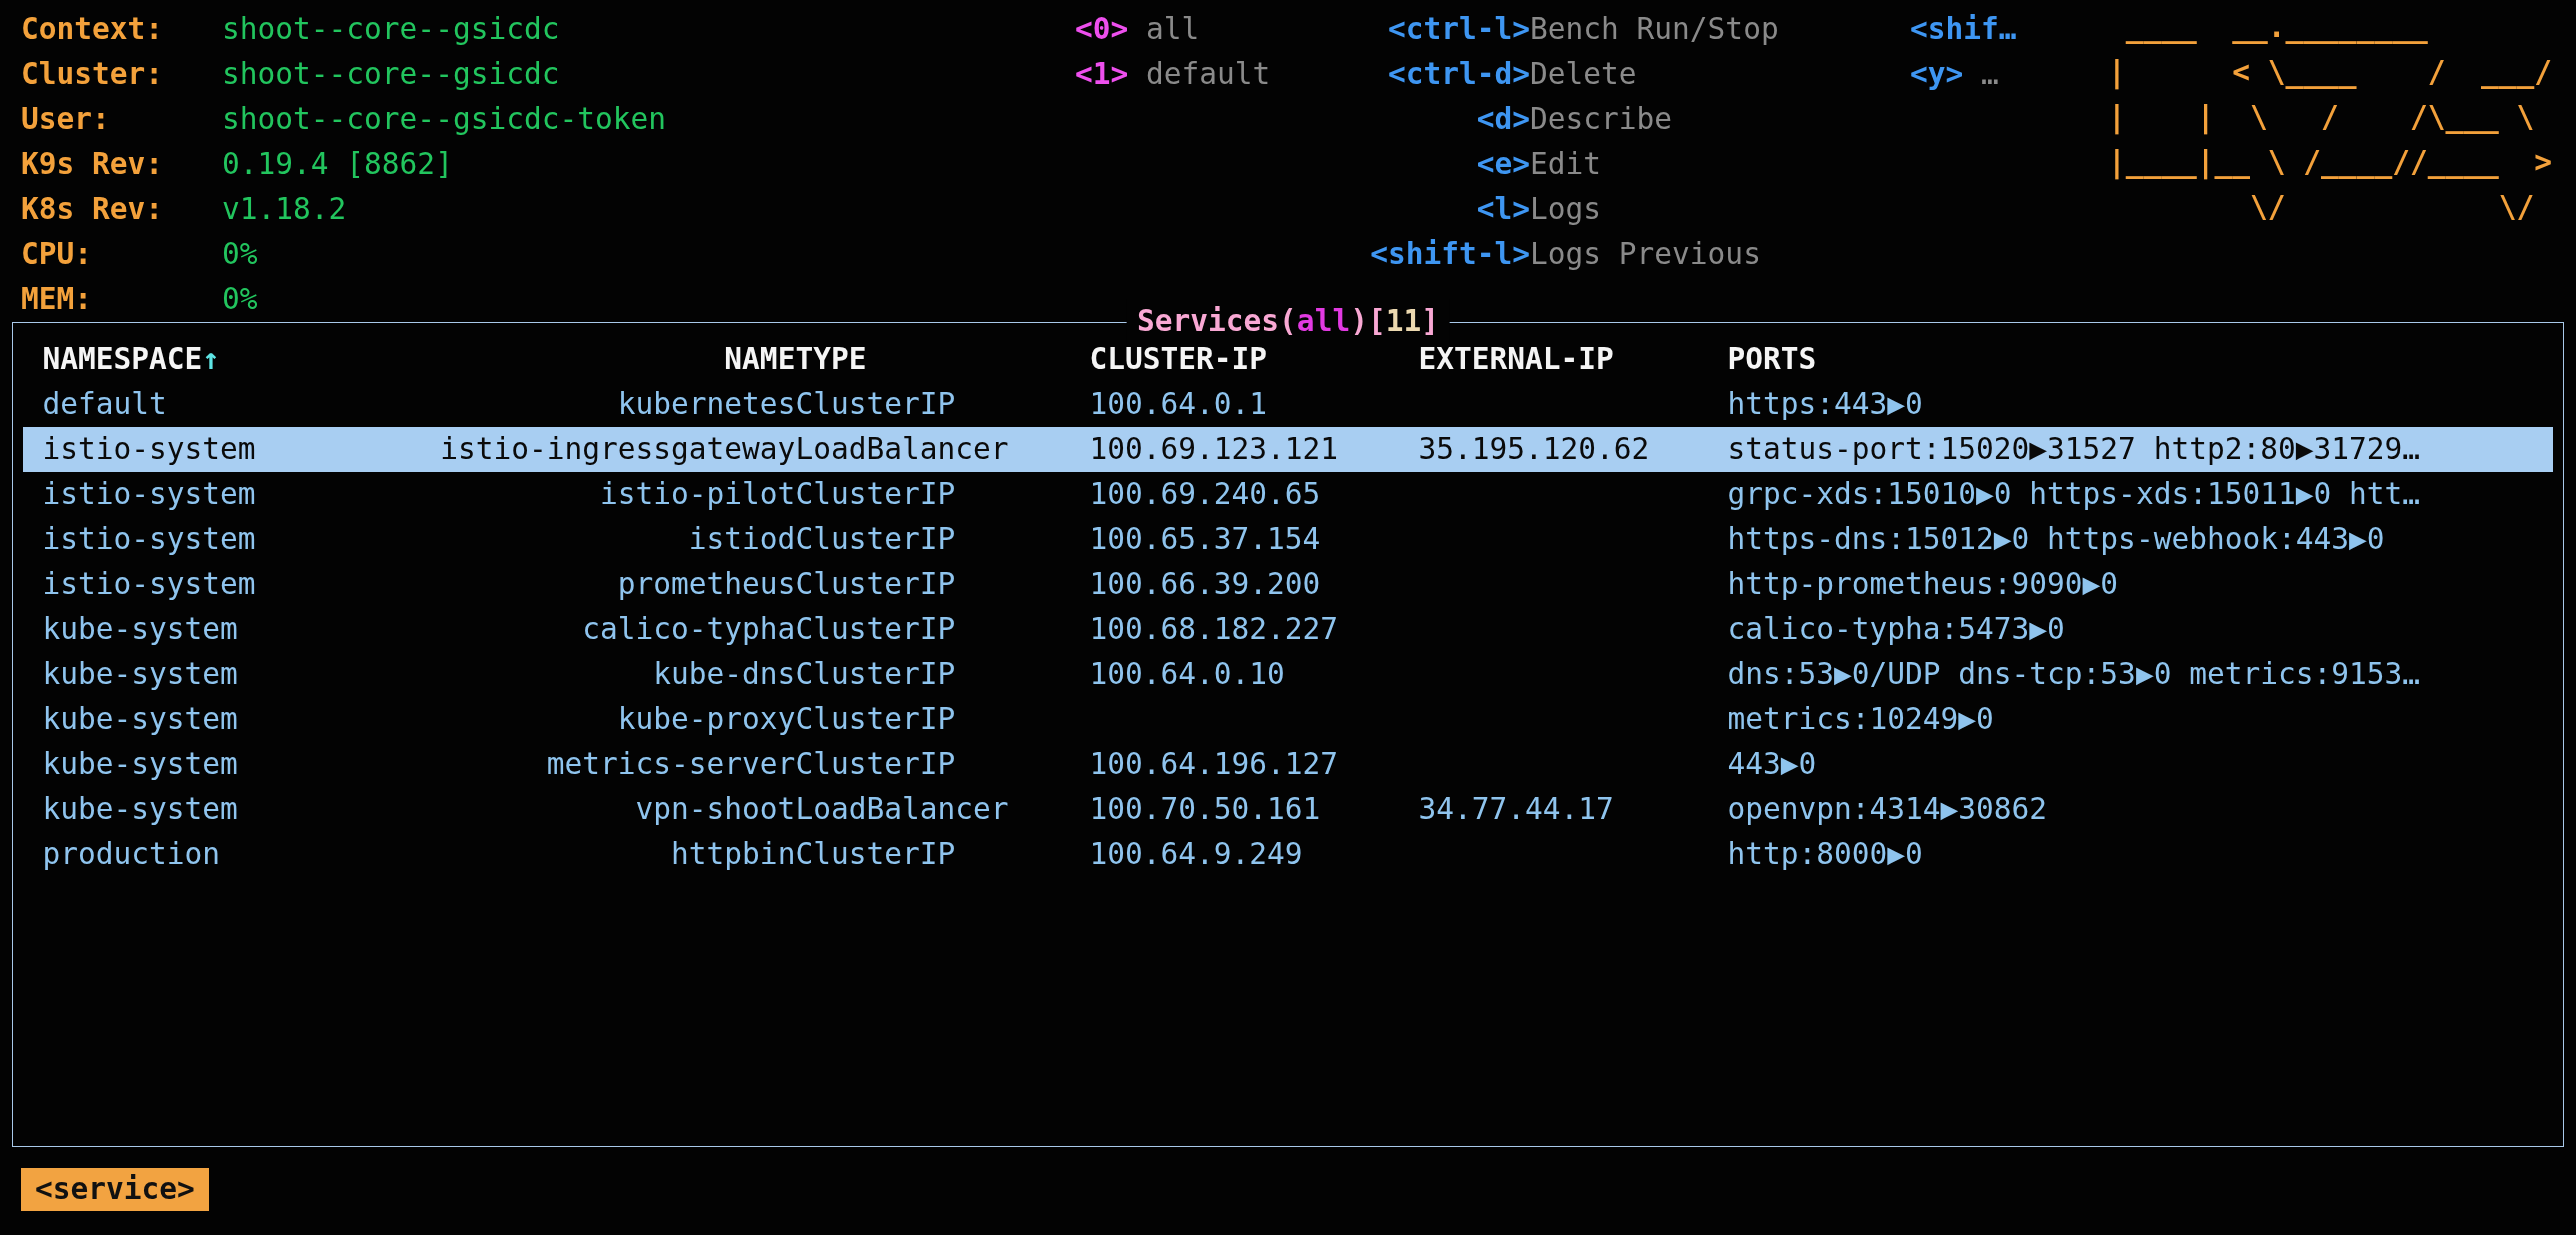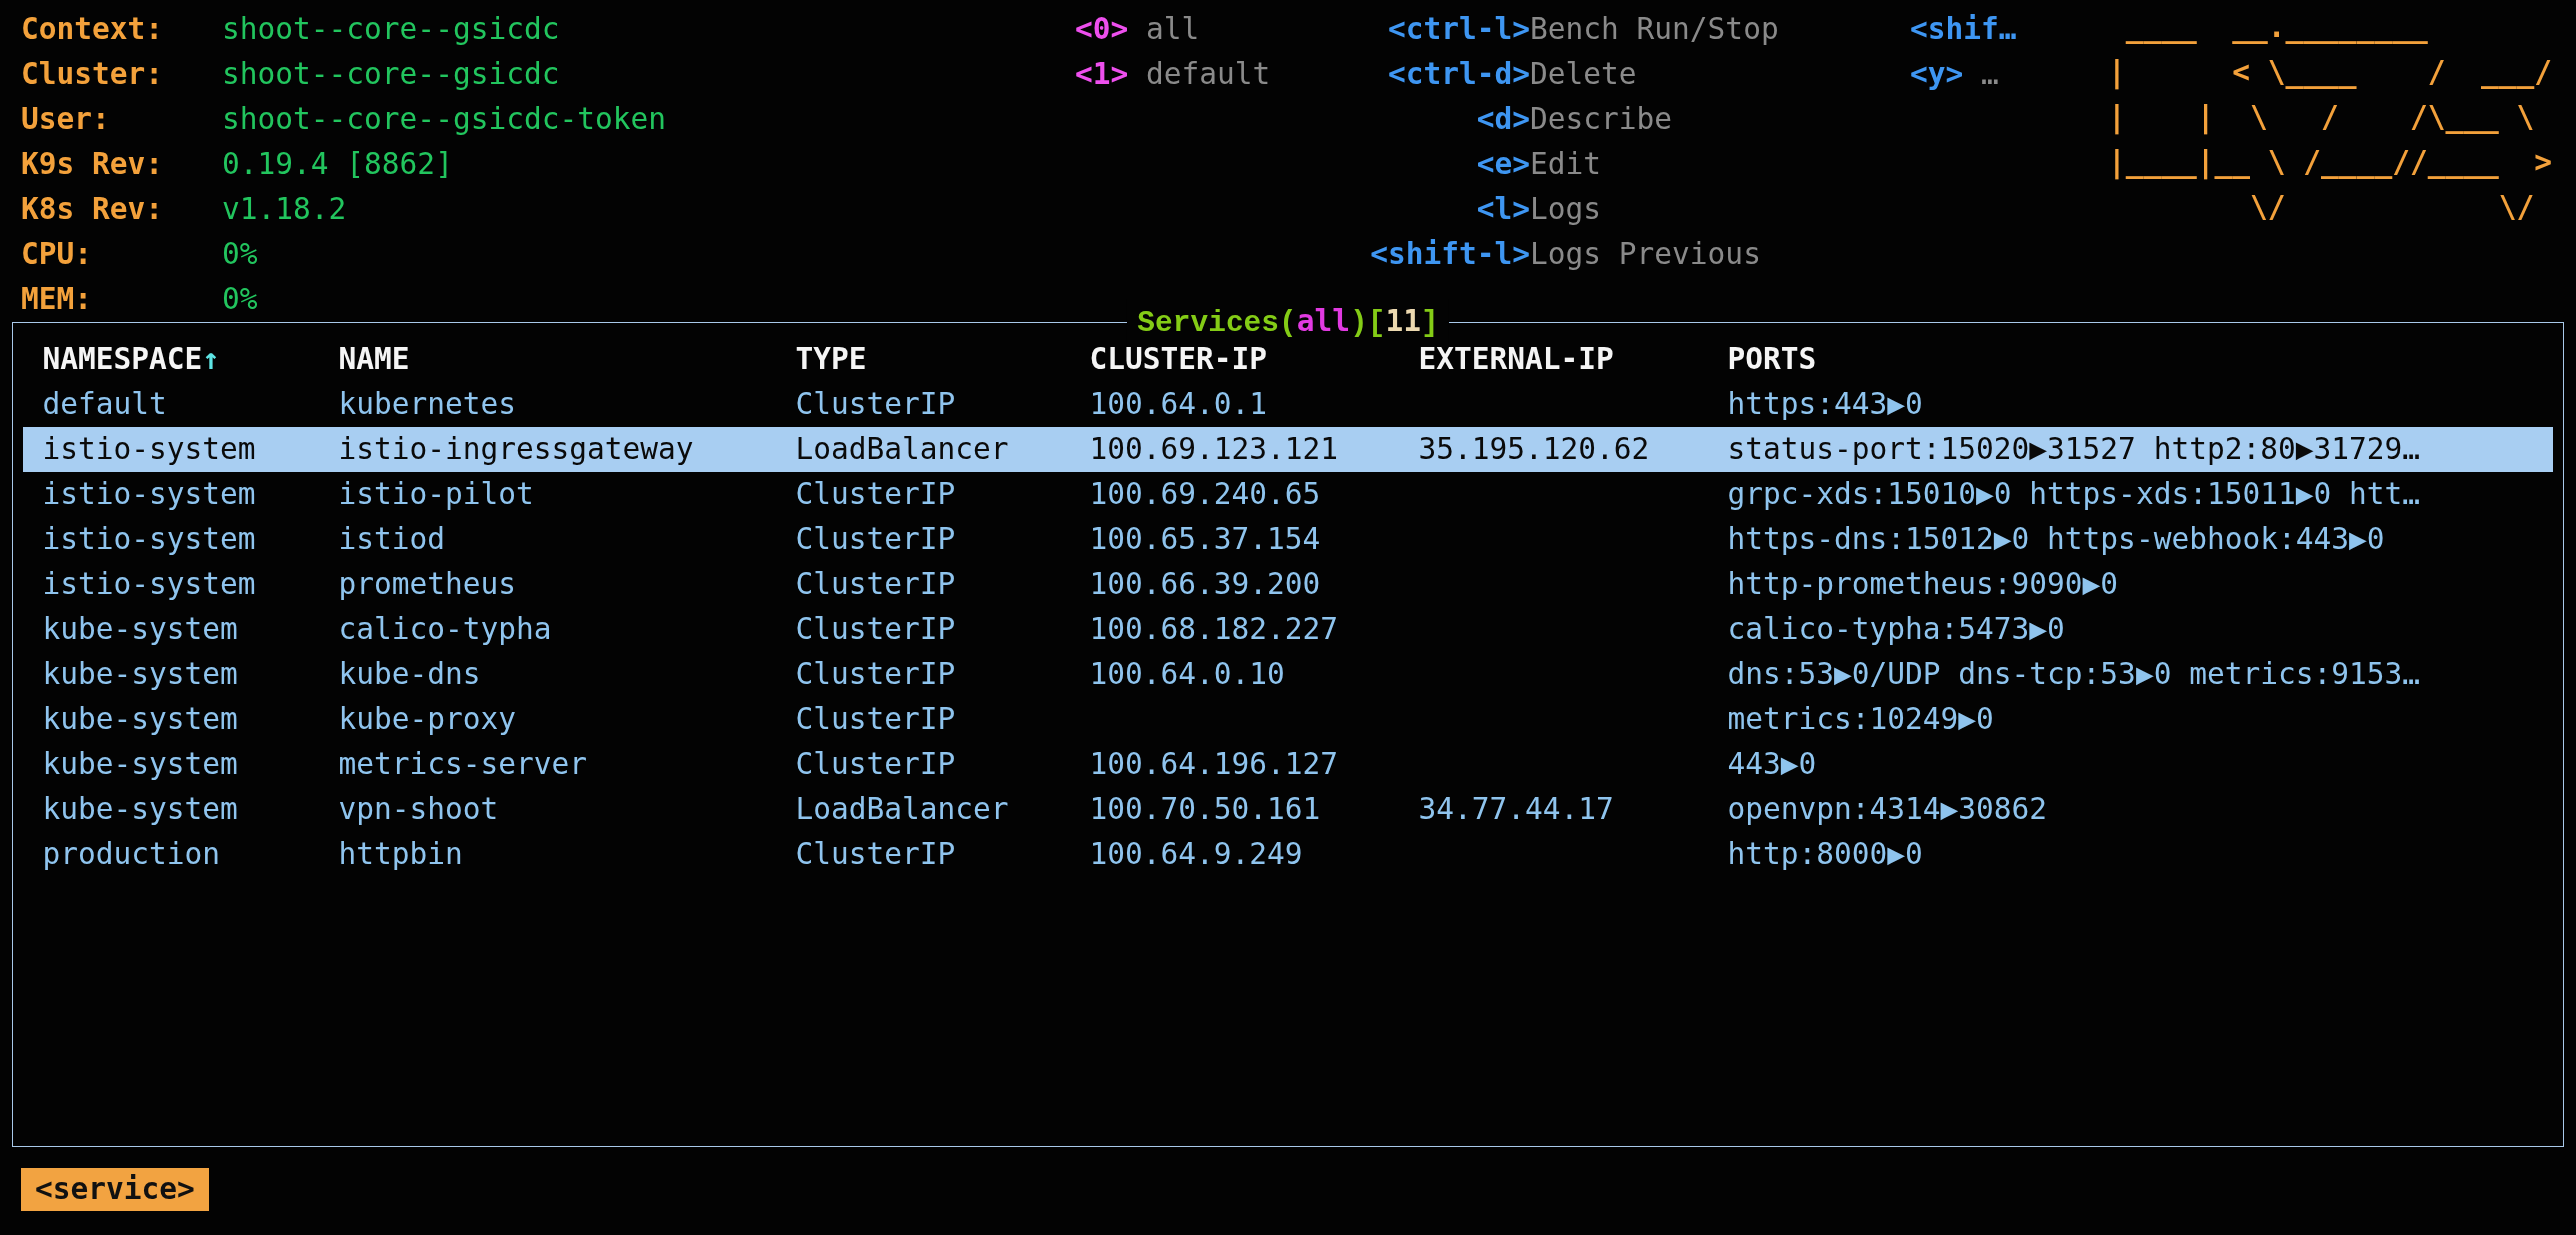--- a/index.html
+++ b/index.html
@@ -32,29 +32,29 @@
   
   .table-box {
     position:absolute; left:12px; top:322px; width:2552px; height:825px;
     border:1.7px solid #a9c9e9;
   }
   .table-title {
     position:absolute; top:-24px; left:50%; transform:translateX(-50%);
     background:#030303; padding:0 10.4px; white-space:pre;
     font-weight:bold;
   }
-  .tt-cyan { color:#84cc16;font-family:Liberation Mono, monospace; }
+  .tt-cyan { color:#f9a8d4; }
   .tt-ns   { color:#e23ae2; }
   .tt-count{ color:#ecd9b0; }
   .tbody { padding:14px 10.4px 0 10.4px; }
   .row { display:flex; height:45px; padding-left:19px; color:#8fc4ee; white-space:pre; }
   .row.head { color:#f5f5f5; font-weight:bold; }
   .row.selected { background:#a8cef2; color:#0a0a0a; }
   .c-ns  { width:296px; flex:none; overflow:hidden; }
-  .c-name{ width:457px; flex:none; overflow:hidden; }
+  .c-name{ width:457px; flex:none; overflow:hidden;text-align:right; }
   .c-type{ width:294px; flex:none; overflow:hidden; }
   .c-cip { width:329px; flex:none; overflow:hidden; }
   .c-eip { width:309px; flex:none; overflow:hidden; }
   .c-ports{ flex:1; overflow:hidden; }
   .sort-arrow { color:#5ee5e5; }
   
   .crumb {
     position:absolute; left:21px; top:1168px; height:43px; line-height:43px;
     background:#f2a341; color:#111; font-weight:bold; padding:0 14px;
   }

